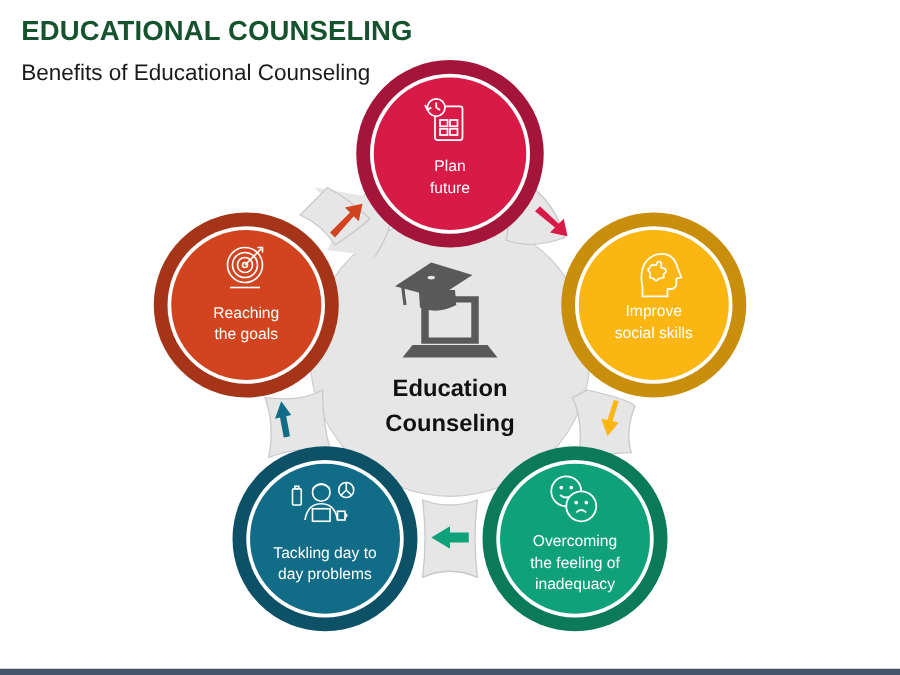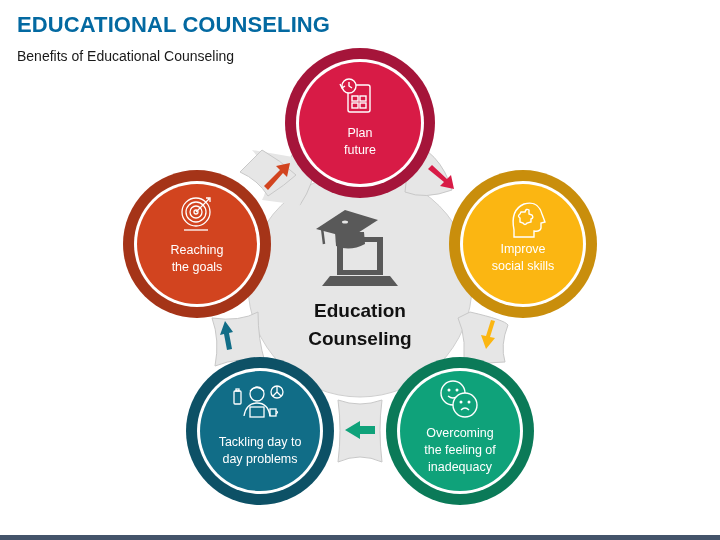--- a/index.html
+++ b/index.html
@@ -1,18 +1,18 @@
 <!DOCTYPE html>
 <html><head>
 <meta charset="utf-8">
 <style>
   html, body { margin: 0; padding: 0; background: #ffffff; }
   body { width: 720px; height: 540px; position: relative; overflow: hidden; font-family: "Liberation Sans", "DejaVu Sans", sans-serif; }
-  .title { position: absolute; left: 17px; top: 12px; font-size: 22px; font-weight: bold; color: #0369a1; letter-spacing: 0.1px; }
-  .subtitle { position: absolute; left: 17px; top: 48px; font-size: 14px; color: #1a1a1a; }
+  .title { position: absolute; left: 17px; top: 12px; font-size: 22px; font-weight: bold; color: #14532d; letter-spacing: 0.1px; }
+  .subtitle { position: absolute; left: 17px; top: 48px; font-size: 18px; color: #1a1a1a; }
   .footer-bar { position: absolute; left: 0; top: 535px; width: 720px; height: 5px; background: #44546a; }
   svg.diagram { position: absolute; left: 0; top: 0; }
   .node-label { font-family: "Liberation Sans", "DejaVu Sans", sans-serif; font-size: 12.5px; fill: #ffffff; }
   .center-label { font-family: "Liberation Sans", "DejaVu Sans", sans-serif; font-size: 19px; font-weight: bold; fill: #111; }
 </style>
 </head>
 <body>
 
 <div class="title">EDUCATIONAL COUNSELING</div>
 <div class="subtitle">Benefits of Educational Counseling</div>

